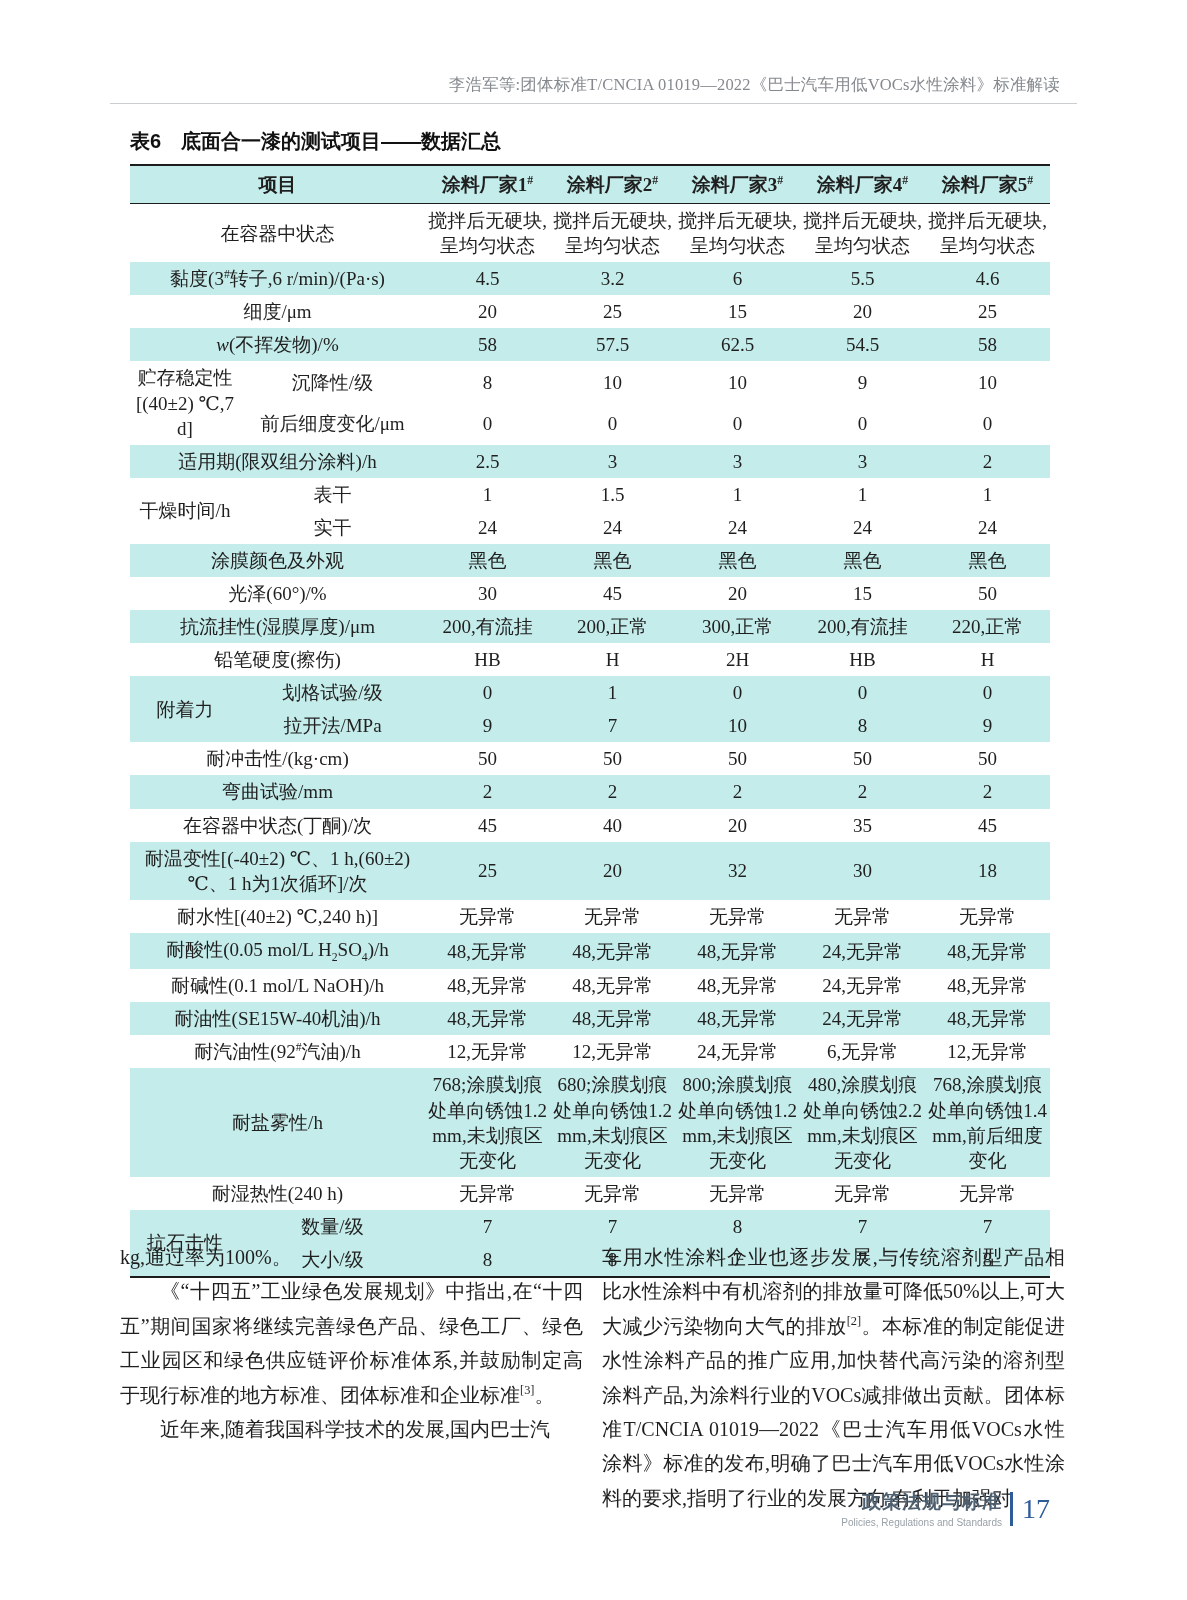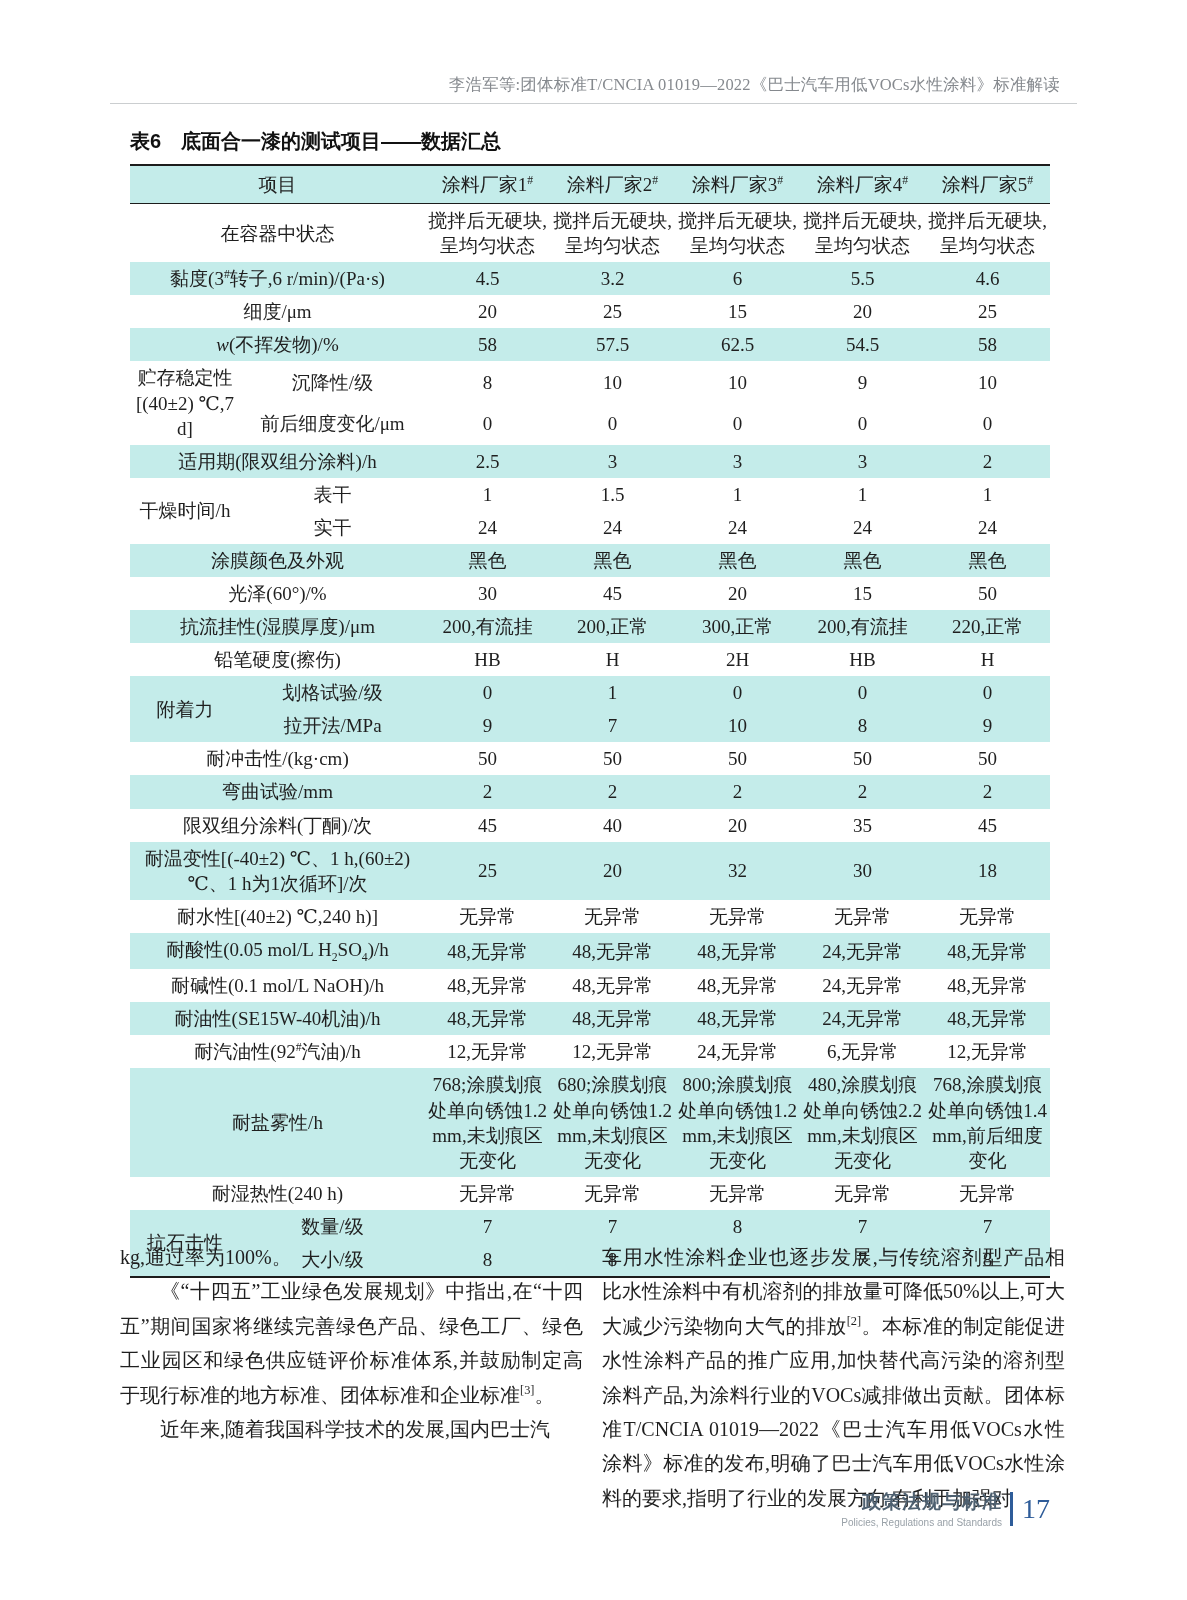--- a/index.html
+++ b/index.html
@@ -41,21 +41,21 @@
   
   table.data{
     margin-top:9px;width:920px;table-layout:fixed;border-collapse:collapse;
     border-top:2.5px solid var(--dark);border-bottom:2.5px solid var(--dark);
     font-size:19px;
   }
   table.data th,table.data td{
     padding:4px 3px;text-align:center;vertical-align:middle;line-height:1.32;
     font-weight:normal;word-break:break-all;
   }
-  table.data thead th{background:var(--band);border-bottom:1.5px solid var(--dark);padding:6px 3px;}
+  table.data thead th{background:var(--band);border-bottom:1.5px solid var(--dark);padding:6px 3px;font-weight:bold;}
   td.c-label,td.c-group{text-align:left;padding-left:14px;margin-left:48px;}
   tr.band td{background:var(--band);}
   table.data sup,table.data sub{font-size:.62em;}
   em{font-style:italic;}
 
   
   .body-block{
     position:absolute;top:1240px;left:120px;width:945px;
     display:flex;gap:19px;
   }
@@ -251,21 +251,21 @@
           </tr>
           <tr class="band">
             <td class="c-label" colspan="2">弯曲试验/mm</td>
             <td class="c-val">2</td>
             <td class="c-val">2</td>
             <td class="c-val">2</td>
             <td class="c-val">2</td>
             <td class="c-val">2</td>
           </tr>
           <tr>
-            <td class="c-label" colspan="2">限双组分涂料(丁酮)/次</td>
+            <td class="c-label" colspan="2">在容器中状态(丁酮)/次</td>
             <td class="c-val">45</td>
             <td class="c-val">40</td>
             <td class="c-val">20</td>
             <td class="c-val">35</td>
             <td class="c-val">45</td>
           </tr>
           <tr class="band">
             <td class="c-label" colspan="2">耐温变性[(-40±2) ℃、1 h,(60±2) ℃、1 h为1次循环]/次</td>
             <td class="c-val">25</td>
             <td class="c-val">20</td>

